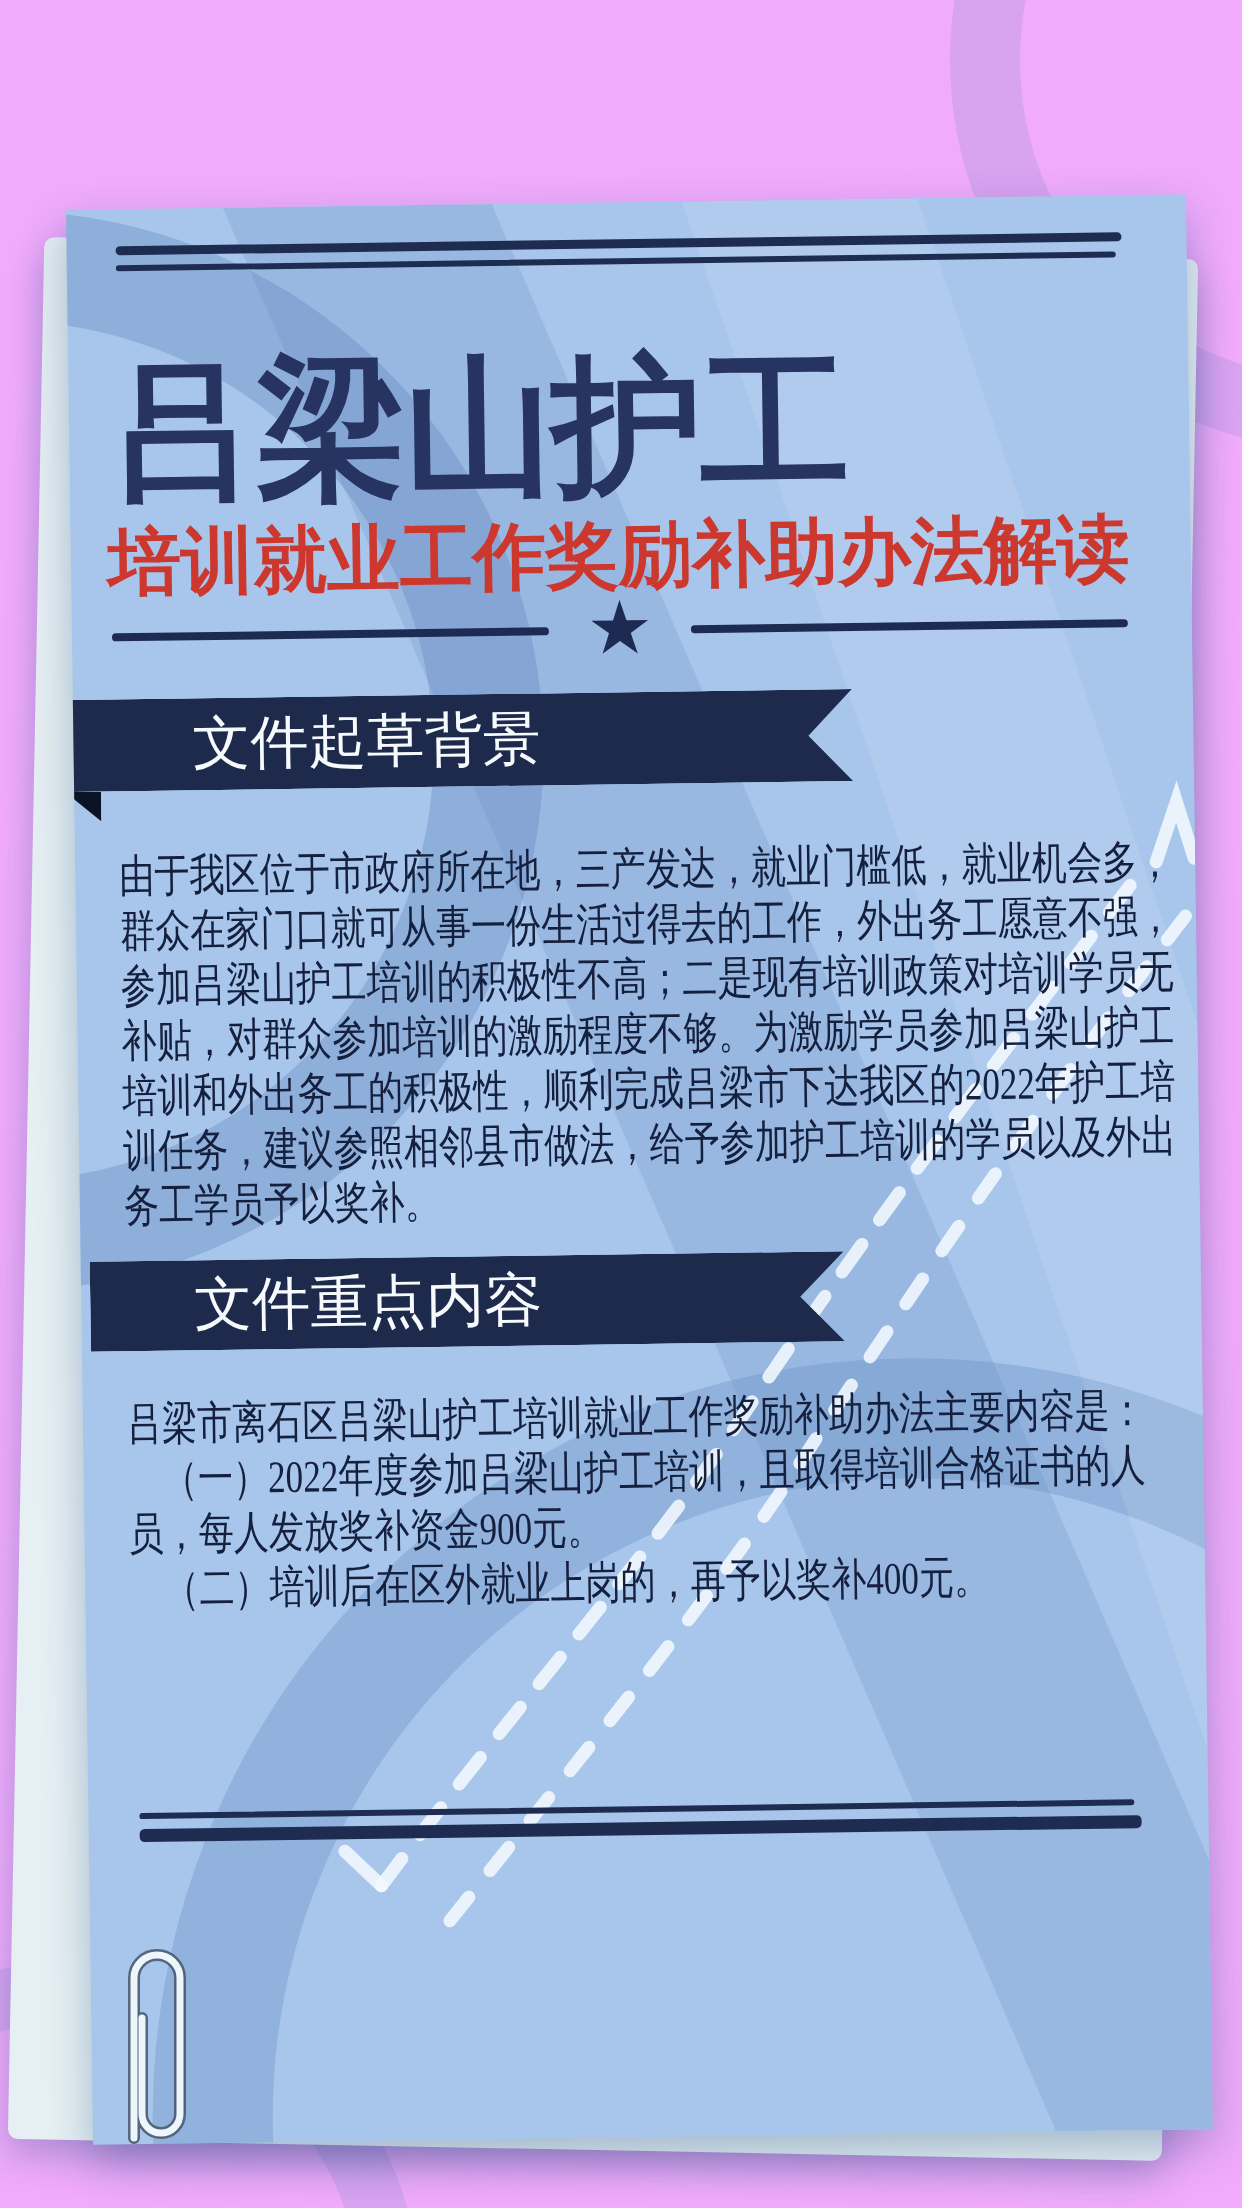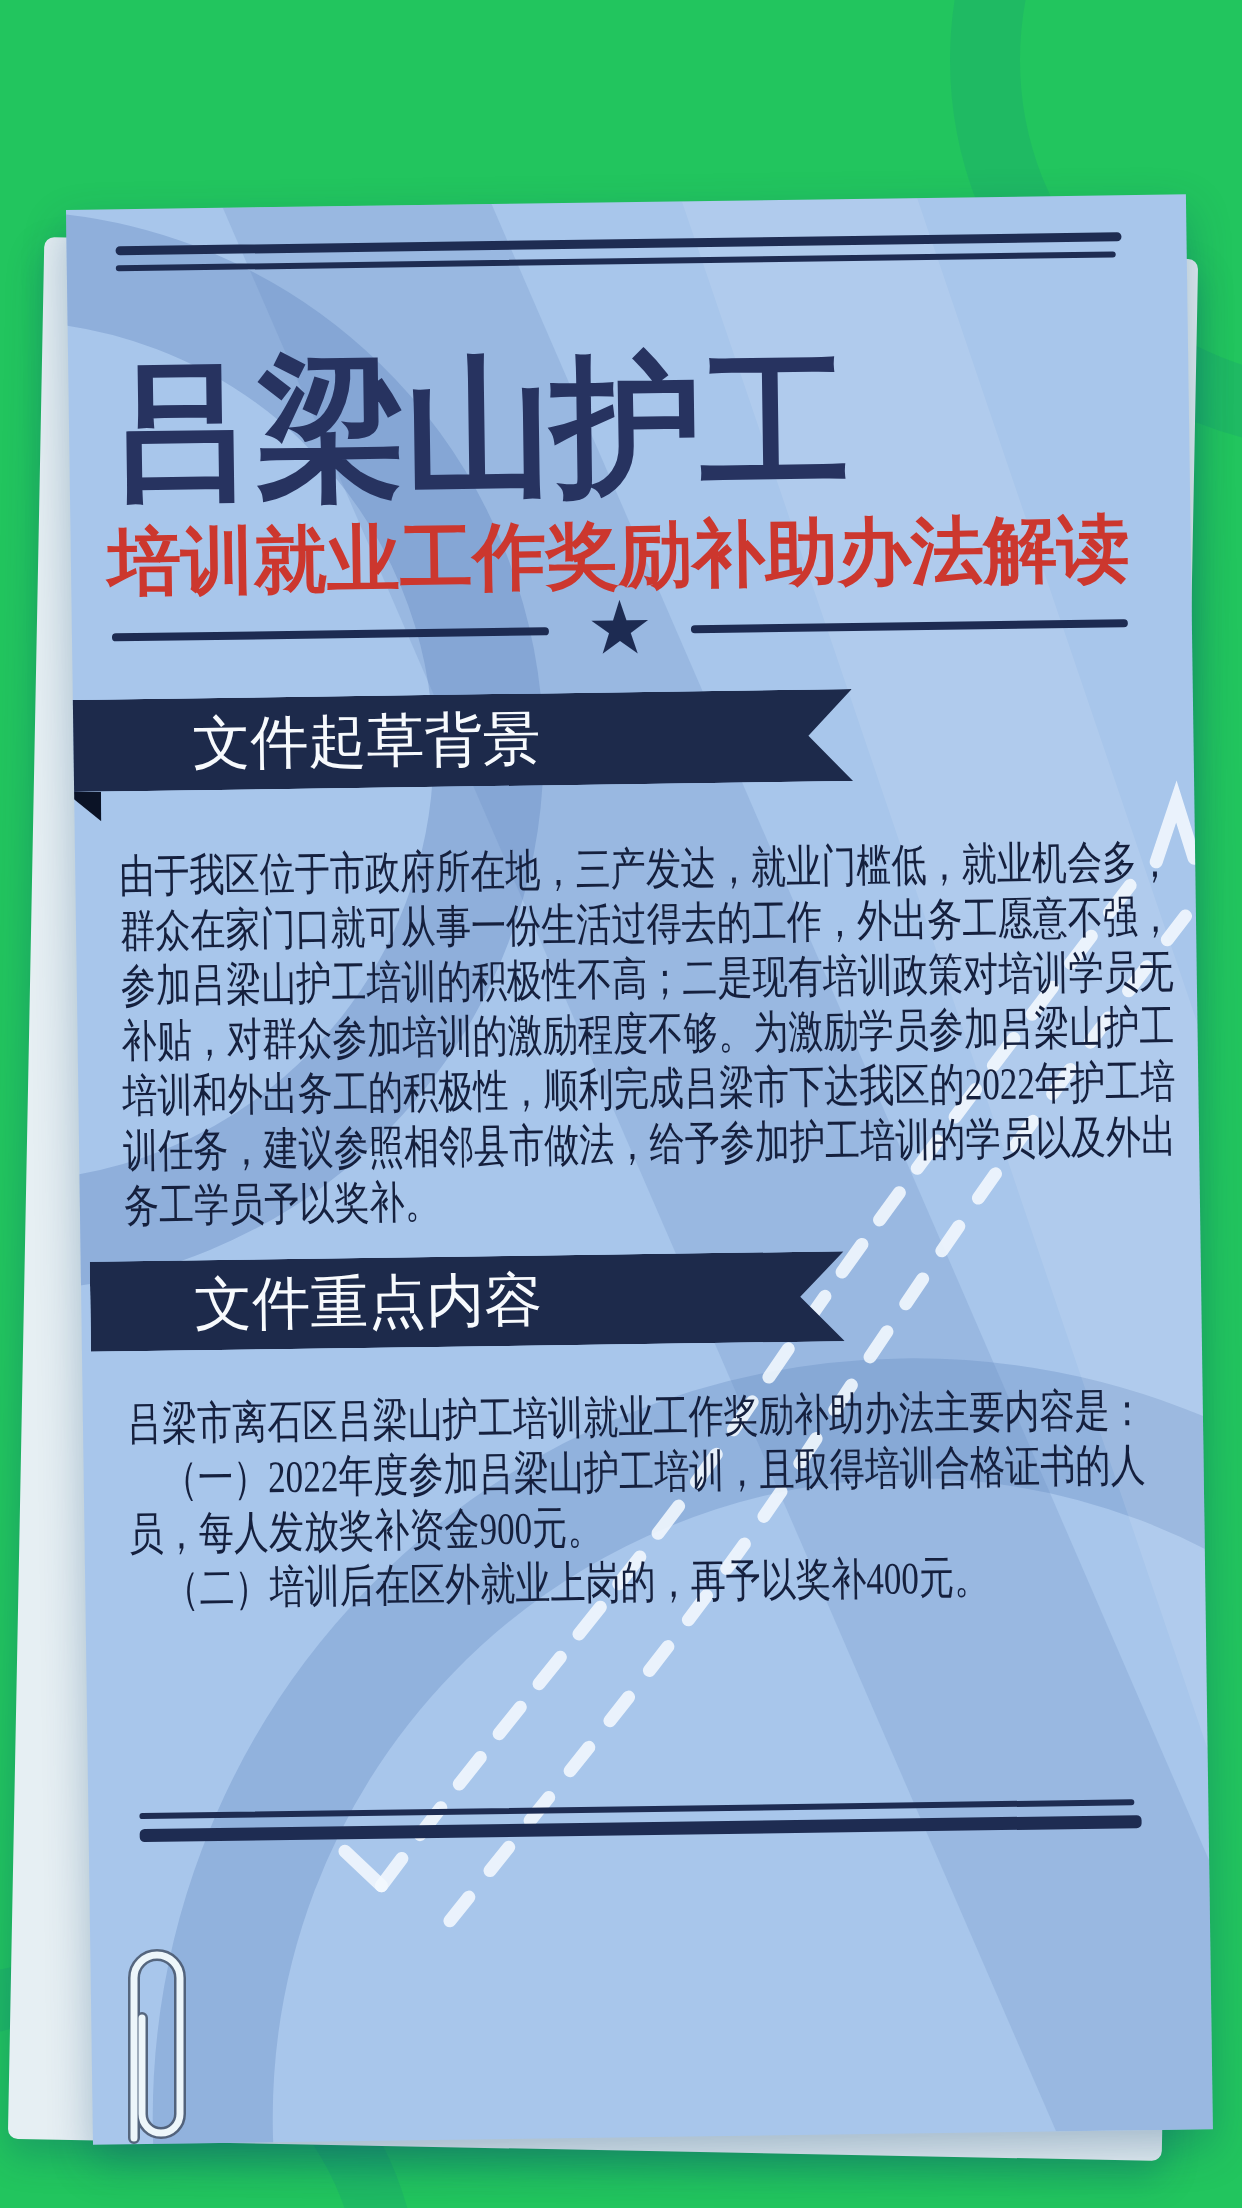--- a/index.html
+++ b/index.html
@@ -1,17 +1,17 @@
 <!DOCTYPE html>
 <html><head>
 <meta charset="utf-8">
 <style>
   html,body{margin:0;padding:0;width:1242px;height:2208px;overflow:hidden;
     font-family:"Liberation Serif",serif;}
-  .stage{position:absolute;inset:0;width:1242px;height:2208px;background:#22c55e;overflow:hidden;}
+  .stage{position:absolute;inset:0;width:1242px;height:2208px;background:#f0abfc;overflow:hidden;}
   .bg-ring{position:absolute;border-radius:50%;border-style:solid;border-color:rgba(6,96,150,0.10);}
   .bg-ring.r1{left:950px;top:-330px;width:640px;height:640px;border-width:70px;}
   .bg-ring.r2{left:-260px;top:1960px;width:560px;height:560px;border-width:60px;}
 
   .paper-behind{position:absolute;left:26px;top:248px;width:1154px;height:1902px;
     background:#e6eff3;border-radius:10px;transform:rotate(1.1deg);
     box-shadow:0 16px 36px rgba(8,60,110,0.28);}
 
   .card{position:absolute;left:66px;top:210px;width:1120px;height:1935px;
     background:#a8c6eb;overflow:hidden;transform:rotate(-0.8deg);

